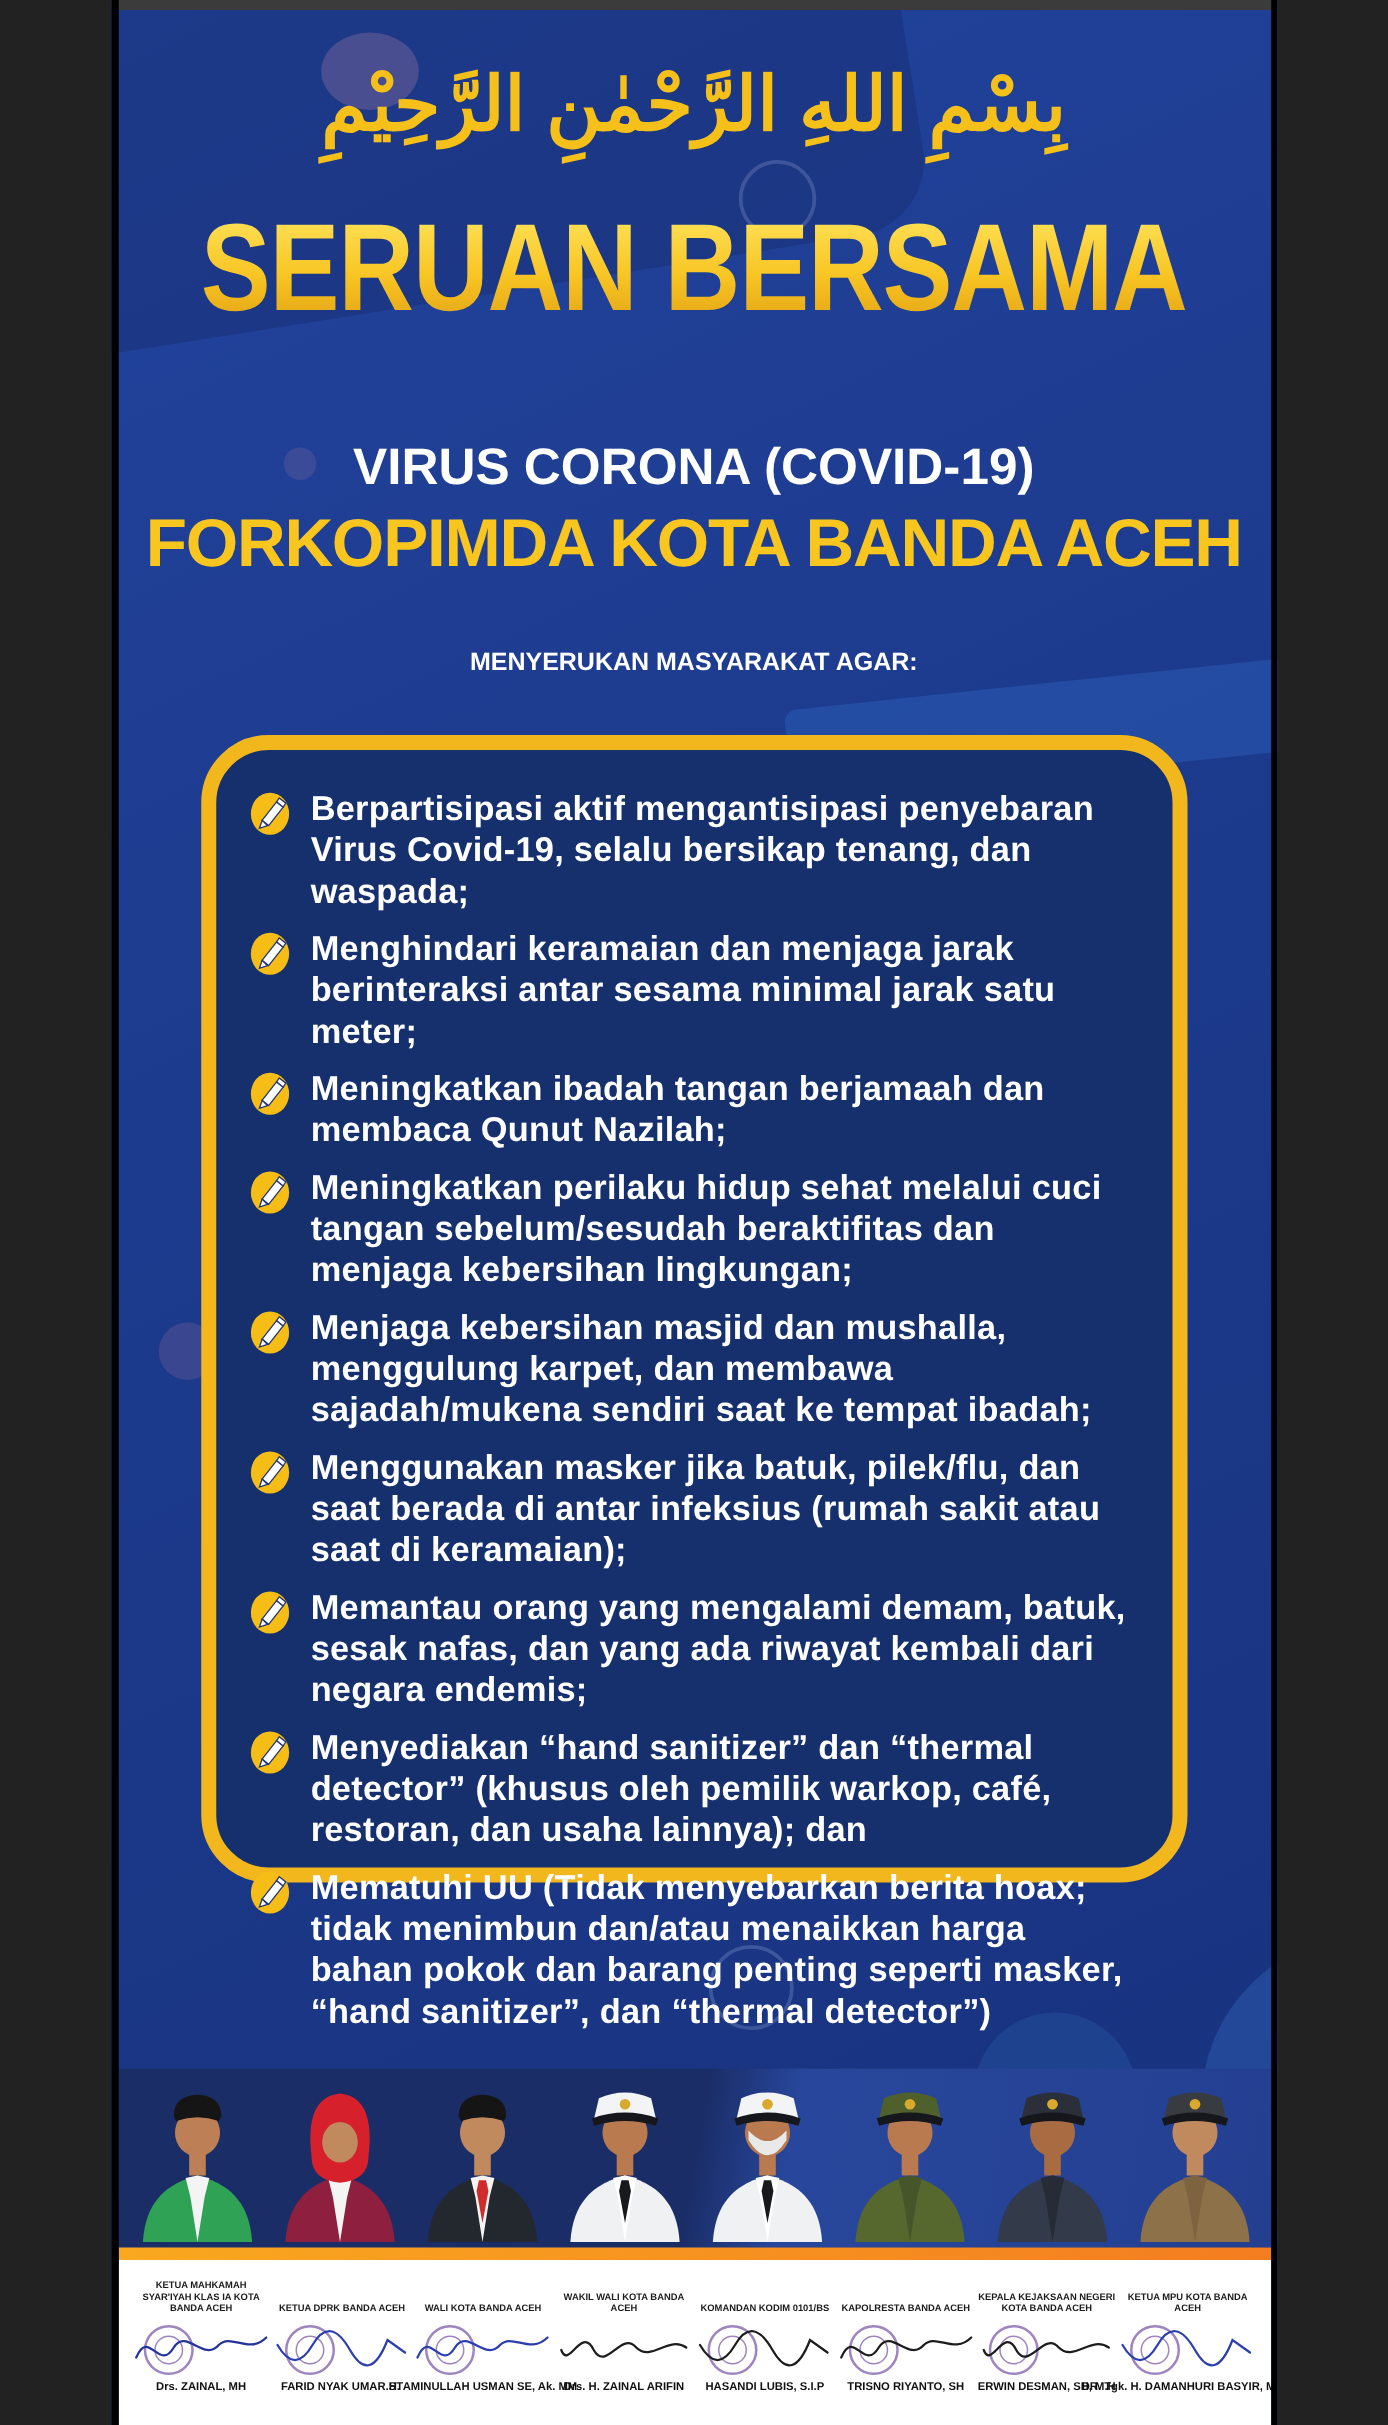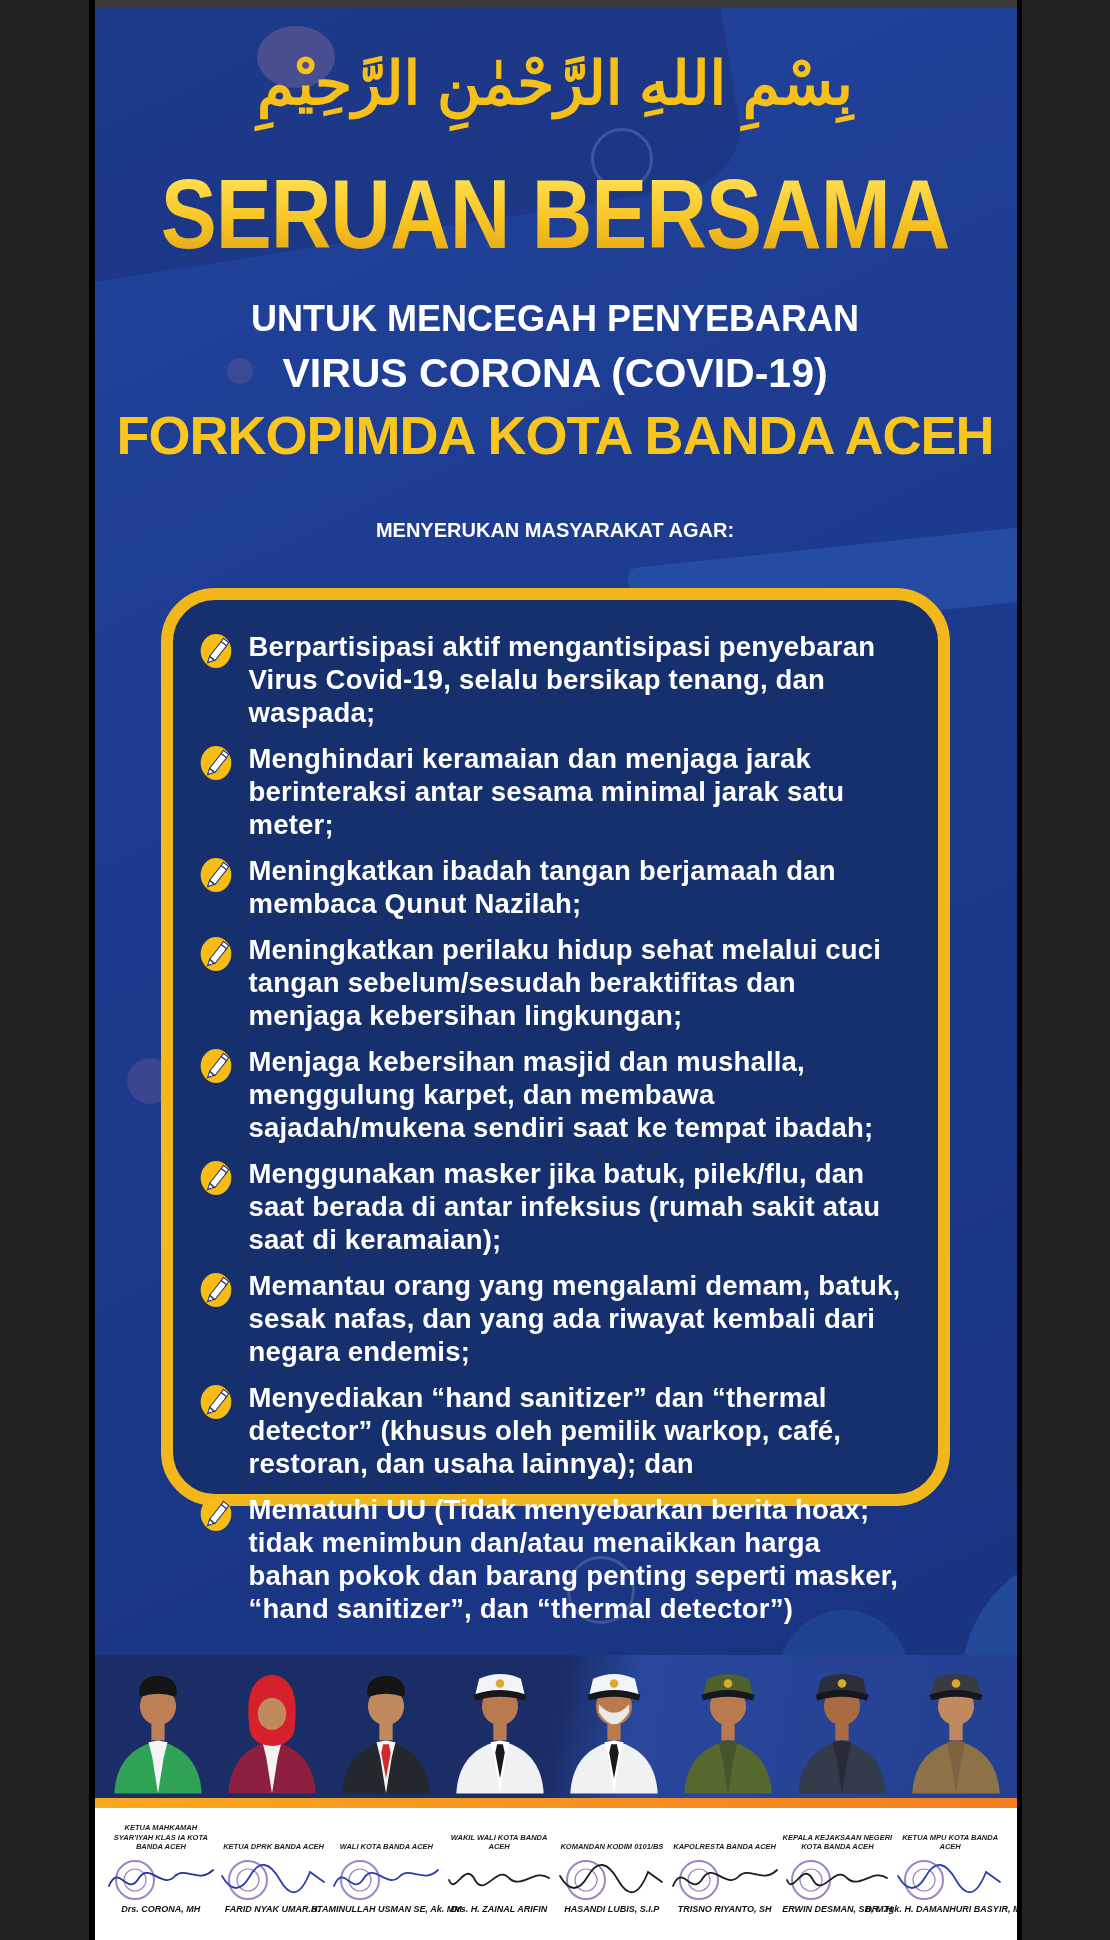--- a/index.html
+++ b/index.html
@@ -41,21 +41,21 @@
   .bullet-text{color:#fff;font-size:27.5px;font-weight:700;line-height:33px;letter-spacing:.2px;}
   
   .photos{position:absolute;top:1655px;left:6px;right:5px;height:143px;z-index:5;
     background:linear-gradient(100deg,#1a2d67 0%,#1a2d67 50%,#28479c 58%,#243f90 100%);
     display:flex;align-items:flex-end;justify-content:space-between;padding:0 6px;}
   .official{flex:0 0 auto;line-height:0;}
   .orange-bar{position:absolute;top:1798px;left:6px;right:5px;height:10px;z-index:6;
     background:linear-gradient(90deg,#f9a81f,#f47d20);}
   
   .signatures{position:absolute;top:1808px;bottom:0;left:6px;right:5px;background:#fff;z-index:5;
-    display:flex;padding:18px 10px 0;font-style:italic;}
+    display:flex;padding:18px 10px 0;}
   .sig-col{flex:1 1 0;display:flex;flex-direction:column;align-items:center;min-width:0;}
   .sig-title{height:26px;display:flex;align-items:flex-end;justify-content:center;text-align:center;
     font-size:7.5px;font-weight:bold;color:#1c1c1c;line-height:1.3;text-transform:uppercase;max-width:118px;}
   .sig-art{height:52px;margin-top:2px;}
   .sig-name{font-size:9px;font-weight:bold;color:#111;white-space:nowrap;margin-top:-2px;}
 </style>
 </head>
 <body>
 
 <div class="poster">
@@ -68,21 +68,20 @@
   <div class="blob b2"></div>
   <div class="blob b3"></div>
   <div class="blob b4"></div>
   <div class="blob b7"></div>
   <div class="blob b5"></div>
   <div class="blob b6"></div>
   <div class="blob b8"></div>
 
   <div class="ctr bismillah">بِسْمِ اللهِ الرَّحْمٰنِ الرَّحِيْمِ</div>
   <div class="ctr main-title">SERUAN BERSAMA</div>
-  <div class="ctr sub1">UNTUK MENCEGAH PENYEBARAN</div>
   <div class="ctr sub2">VIRUS CORONA (COVID-19)</div>
   <div class="ctr org">FORKOPIMDA KOTA BANDA ACEH</div>
   <div class="ctr lead">MENYERUKAN MASYARAKAT AGAR:</div>
 
   <div class="appeal-box">
     <div class="appeal-list">
   <div class="bullet-item">
     <span class="bullet">
       <svg viewBox="0 0 32 36" width="34" height="38">
         <ellipse cx="16" cy="18" rx="14.5" ry="16" fill="#f6bd17"></ellipse>
@@ -303,21 +302,21 @@
   <div class="signatures">
   <div class="sig-col">
     <div class="sig-title">KETUA MAHKAMAH SYAR'IYAH KLAS IA KOTA BANDA ACEH</div>
     <div class="sig-art"><svg viewBox="0 0 112 52" width="112" height="52">
             <g stroke="#7a57a8" fill="none" opacity="0.72">
             <circle cx="30" cy="26" r="19" stroke-width="2"></circle>
             <circle cx="30" cy="26" r="11" stroke-width="1.2"></circle>
           </g>
             <path d="M4 32 C14 8 22 44 34 24 C44 8 58 36 70 22 C80 12 94 30 108 16" stroke="#24339b" stroke-width="1.8" fill="none" stroke-linecap="round"></path>
           </svg></div>
-    <div class="sig-name">Drs. CORONA, MH</div>
+    <div class="sig-name">Drs. ZAINAL, MH</div>
   </div>
 
 
   <div class="sig-col">
     <div class="sig-title">KETUA DPRK BANDA ACEH</div>
     <div class="sig-art"><svg viewBox="0 0 112 52" width="112" height="52">
             <g stroke="#7a57a8" fill="none" opacity="0.72">
             <circle cx="30" cy="26" r="19" stroke-width="2"></circle>
             <circle cx="30" cy="26" r="11" stroke-width="1.2"></circle>
           </g>

